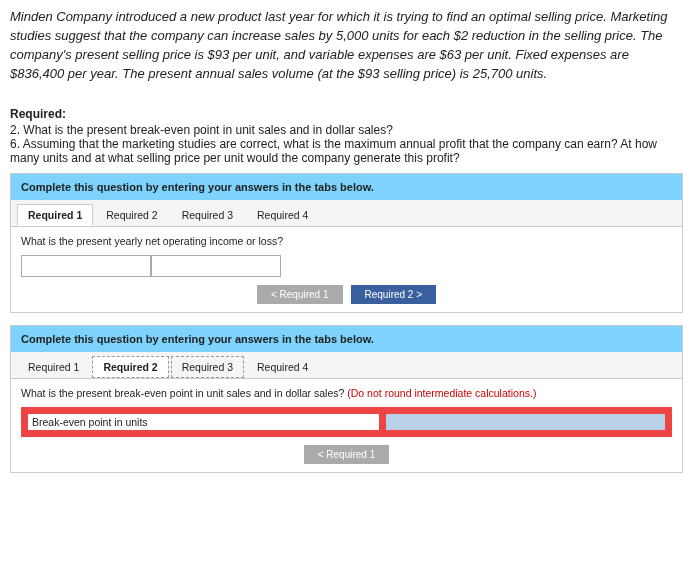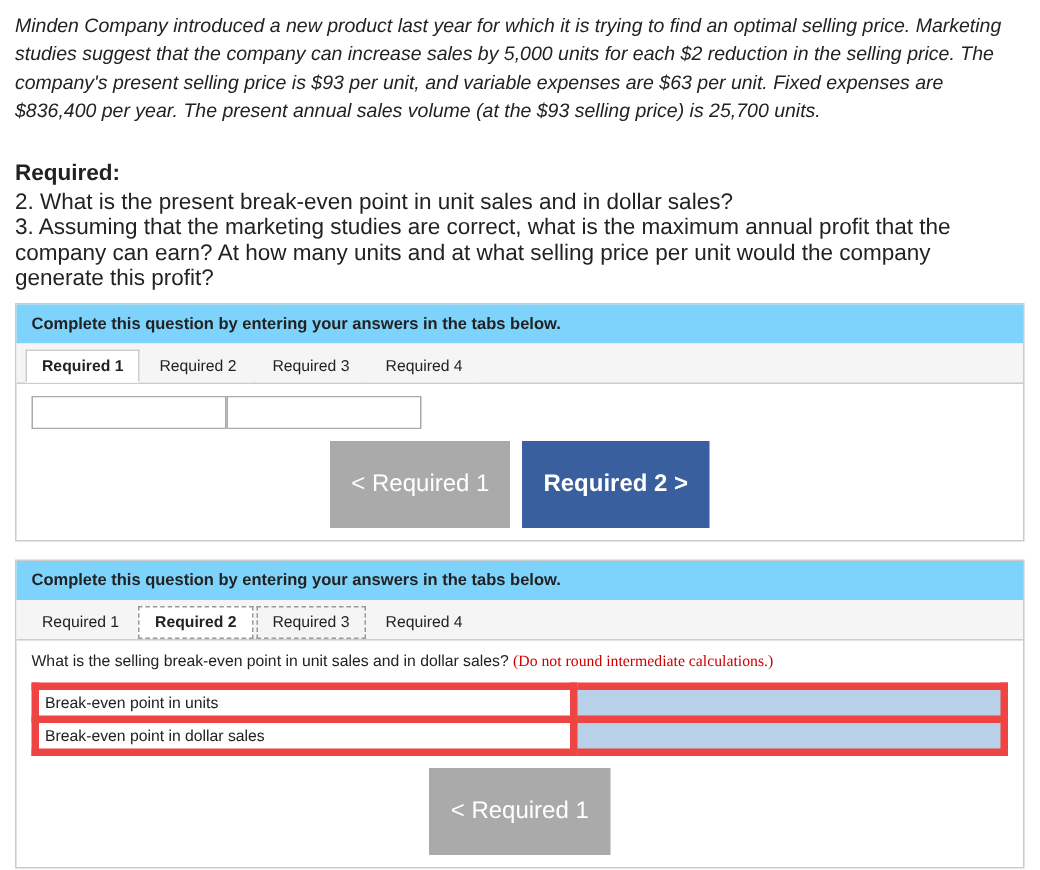--- a/index.html
+++ b/index.html
@@ -14,21 +14,21 @@
     .page-wrapper {
       padding: 8px 10px;
     }
     .intro-text {
       font-size: 13px;
       line-height: 1.45;
       margin-bottom: 24px;
       font-style: italic;
     }
     .required-section {
-      font-size: 15px;
+      font-size: 12px;
       margin-bottom: 8px;
     }
     .required-section p {
       font-weight: bold;
       margin-bottom: 2px;
     }
 
     
     .card {
       border: 1px solid #ccc;
@@ -72,43 +72,42 @@
       font-size: 10.5px;
       margin-bottom: 8px;
     }
     .nav-buttons {
       display: flex;
       justify-content: center;
       gap: 8px;
       margin-top: 6px;
     }
     .btn-nav {
-      padding: 20px 14px;
-      font-size: 16px;
+      padding: 4px 14px;
+      font-size: 10px;
       cursor: pointer;
       border: none;
     }
     .btn-prev {
       background: #aaa;
       color: #fff;
     }
     .btn-next {
       background: #3a5f9e;
       color: #fff;
-      font-weight: bold;
     }
 
     
     .answer-table {
       width: 100%;
       border-collapse: collapse;
       margin-bottom: 8px;
     }
     .answer-table td {
-      border: 5px solid #ef4444;
+      border: 7px solid #ef4444;
       height: 22px;
       font-size: 10.5px;
       padding: 2px 4px;
     }
     .answer-table td.label-cell {
       background: #fff;
       width: 200px;
     }
     .answer-table td.input-td {
       background: #b8d0e8;
@@ -153,33 +152,34 @@
 <div class="page-wrapper">
 
   <div class="intro-text">
     <span>Minden Company introduced a new product last year for which it is trying to find an optimal selling price. Marketing studies suggest that the company can increase sales by 5,000 units for each $2 reduction in the selling price. The company's present selling price is $93 per unit, and variable expenses are $63 per unit. Fixed expenses are $836,400 per year. The present annual sales volume (at the $93 selling price) is 25,700 units.</span>
   </div>
 
   <div class="required-section">
     <p>Required:</p>
     <div>
       <div>2. What is the present break-even point in unit sales and in dollar sales?</div>
-      <div>3. Assuming that the marketing studies are correct, what is the maximum annual profit that the company can earn? At how many units and at what selling price per unit would the company generate this profit?</div>
+      <div>6. Assuming that the marketing studies are correct, what is the maximum annual profit that the company can earn? At how many units and at what selling price per unit would the company generate this profit?</div>
     </div>
   </div>
 
   <div class="card">
     <div class="card-instruction">Complete this question by entering your answers in the tabs below.</div>
     <div class="tabs-row">
       <div class="tab active">Required 1</div>
       <div class="tab">Required 2</div>
       <div class="tab">Required 3</div>
       <div class="tab">Required 4</div>
     </div>
     <div class="card-body">
+      <div class="question-text">What is the present yearly net operating income or loss?</div>
       <div class="first-input-area">
         <div class="fi-cell">
           <input type="text" style="">
         </div>
         <div class="fi-cell fi-cell-blue">
           <input type="text" style="">
         </div>
       </div>
       <div class="nav-buttons">
         <button class="btn-nav btn-prev">&lt; Required 1</button>
@@ -191,37 +191,31 @@
   <div class="card">
     <div class="card-instruction">Complete this question by entering your answers in the tabs below.</div>
     <div class="tabs-row">
       <div class="tab">Required 1</div>
       <div class="tab dashed active">Required 2</div>
       <div class="tab dashed">Required 3</div>
       <div class="tab">Required 4</div>
     </div>
     <div class="card-body">
       <div class="question-text">
-        <span>What is the selling break-even point in unit sales and in dollar sales?</span>
-        <span style="color:#c00;font-family:Liberation Serif, serif;">(Do not round intermediate calculations.)</span>
+        <span>What is the present break-even point in unit sales and in dollar sales?</span>
+        <span style="color:#c00;">(Do not round intermediate calculations.)</span>
       </div>
       <table class="answer-table">
         <tbody>
             <tr>
           <td class="label-cell">Break-even point in units</td>
           <td class="input-td">
             <input type="text" style="">
           </td>
         </tr>
-        <tr>
-          <td class="label-cell">Break-even point in dollar sales</td>
-          <td class="input-td">
-            <input type="text" style="">
-          </td>
-        </tr>
       </tbody>
         </table>
       <div class="nav-buttons">
         <button class="btn-nav btn-prev">&lt; Required 1</button>
       </div>
     </div>
   </div>
 </div>
 
 </body></html>

